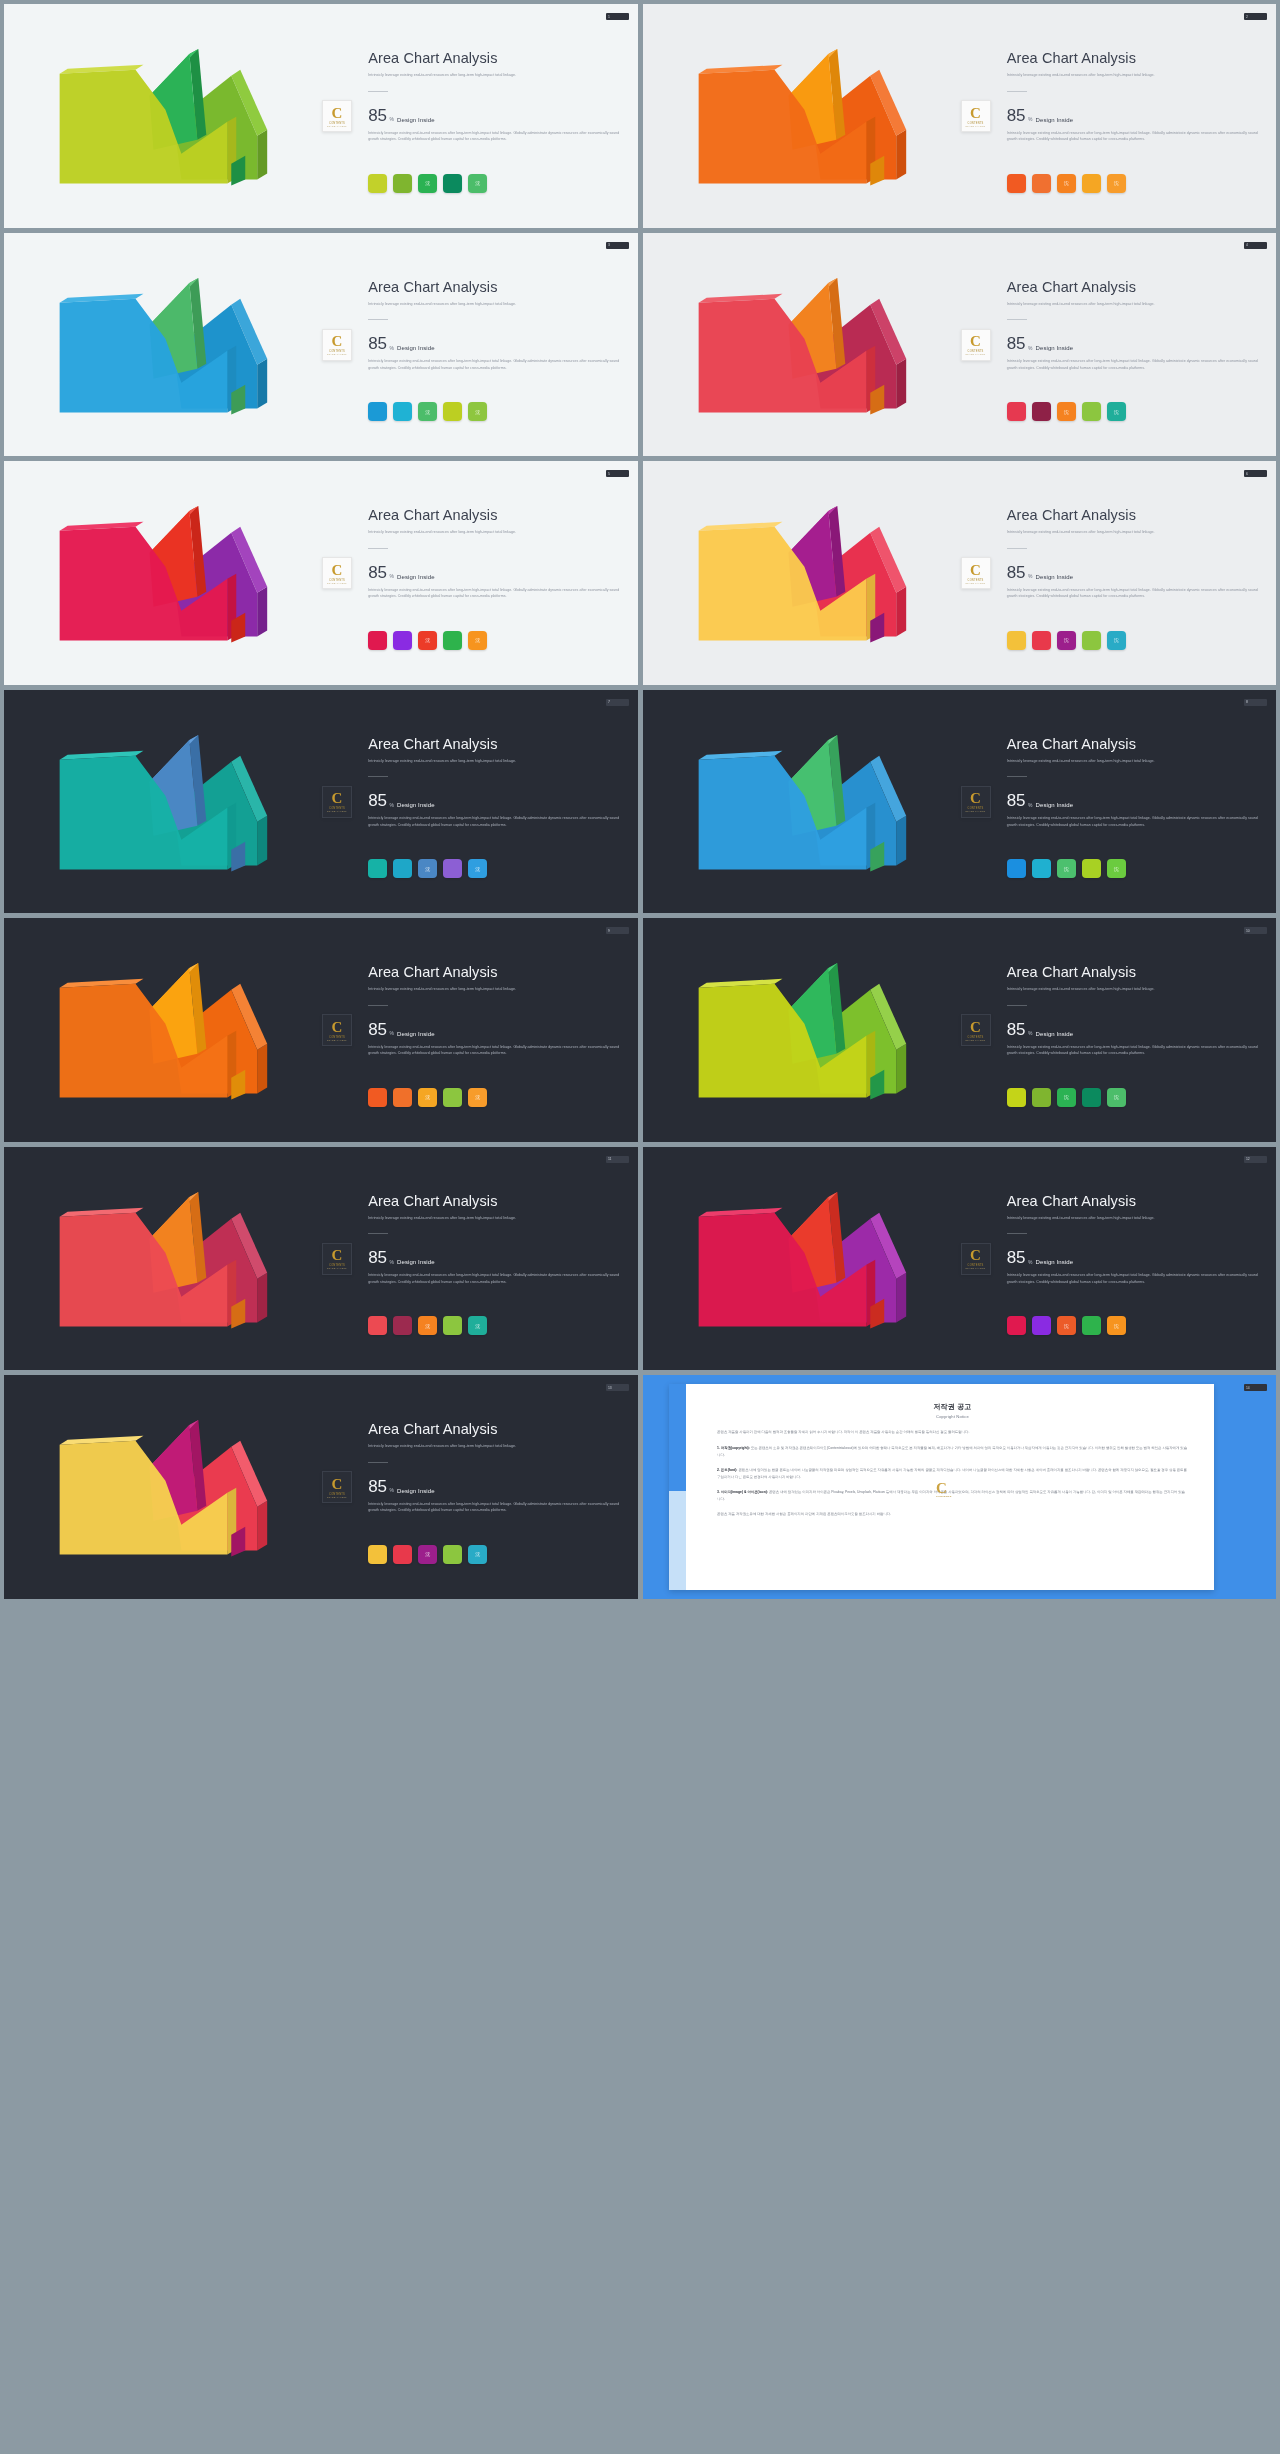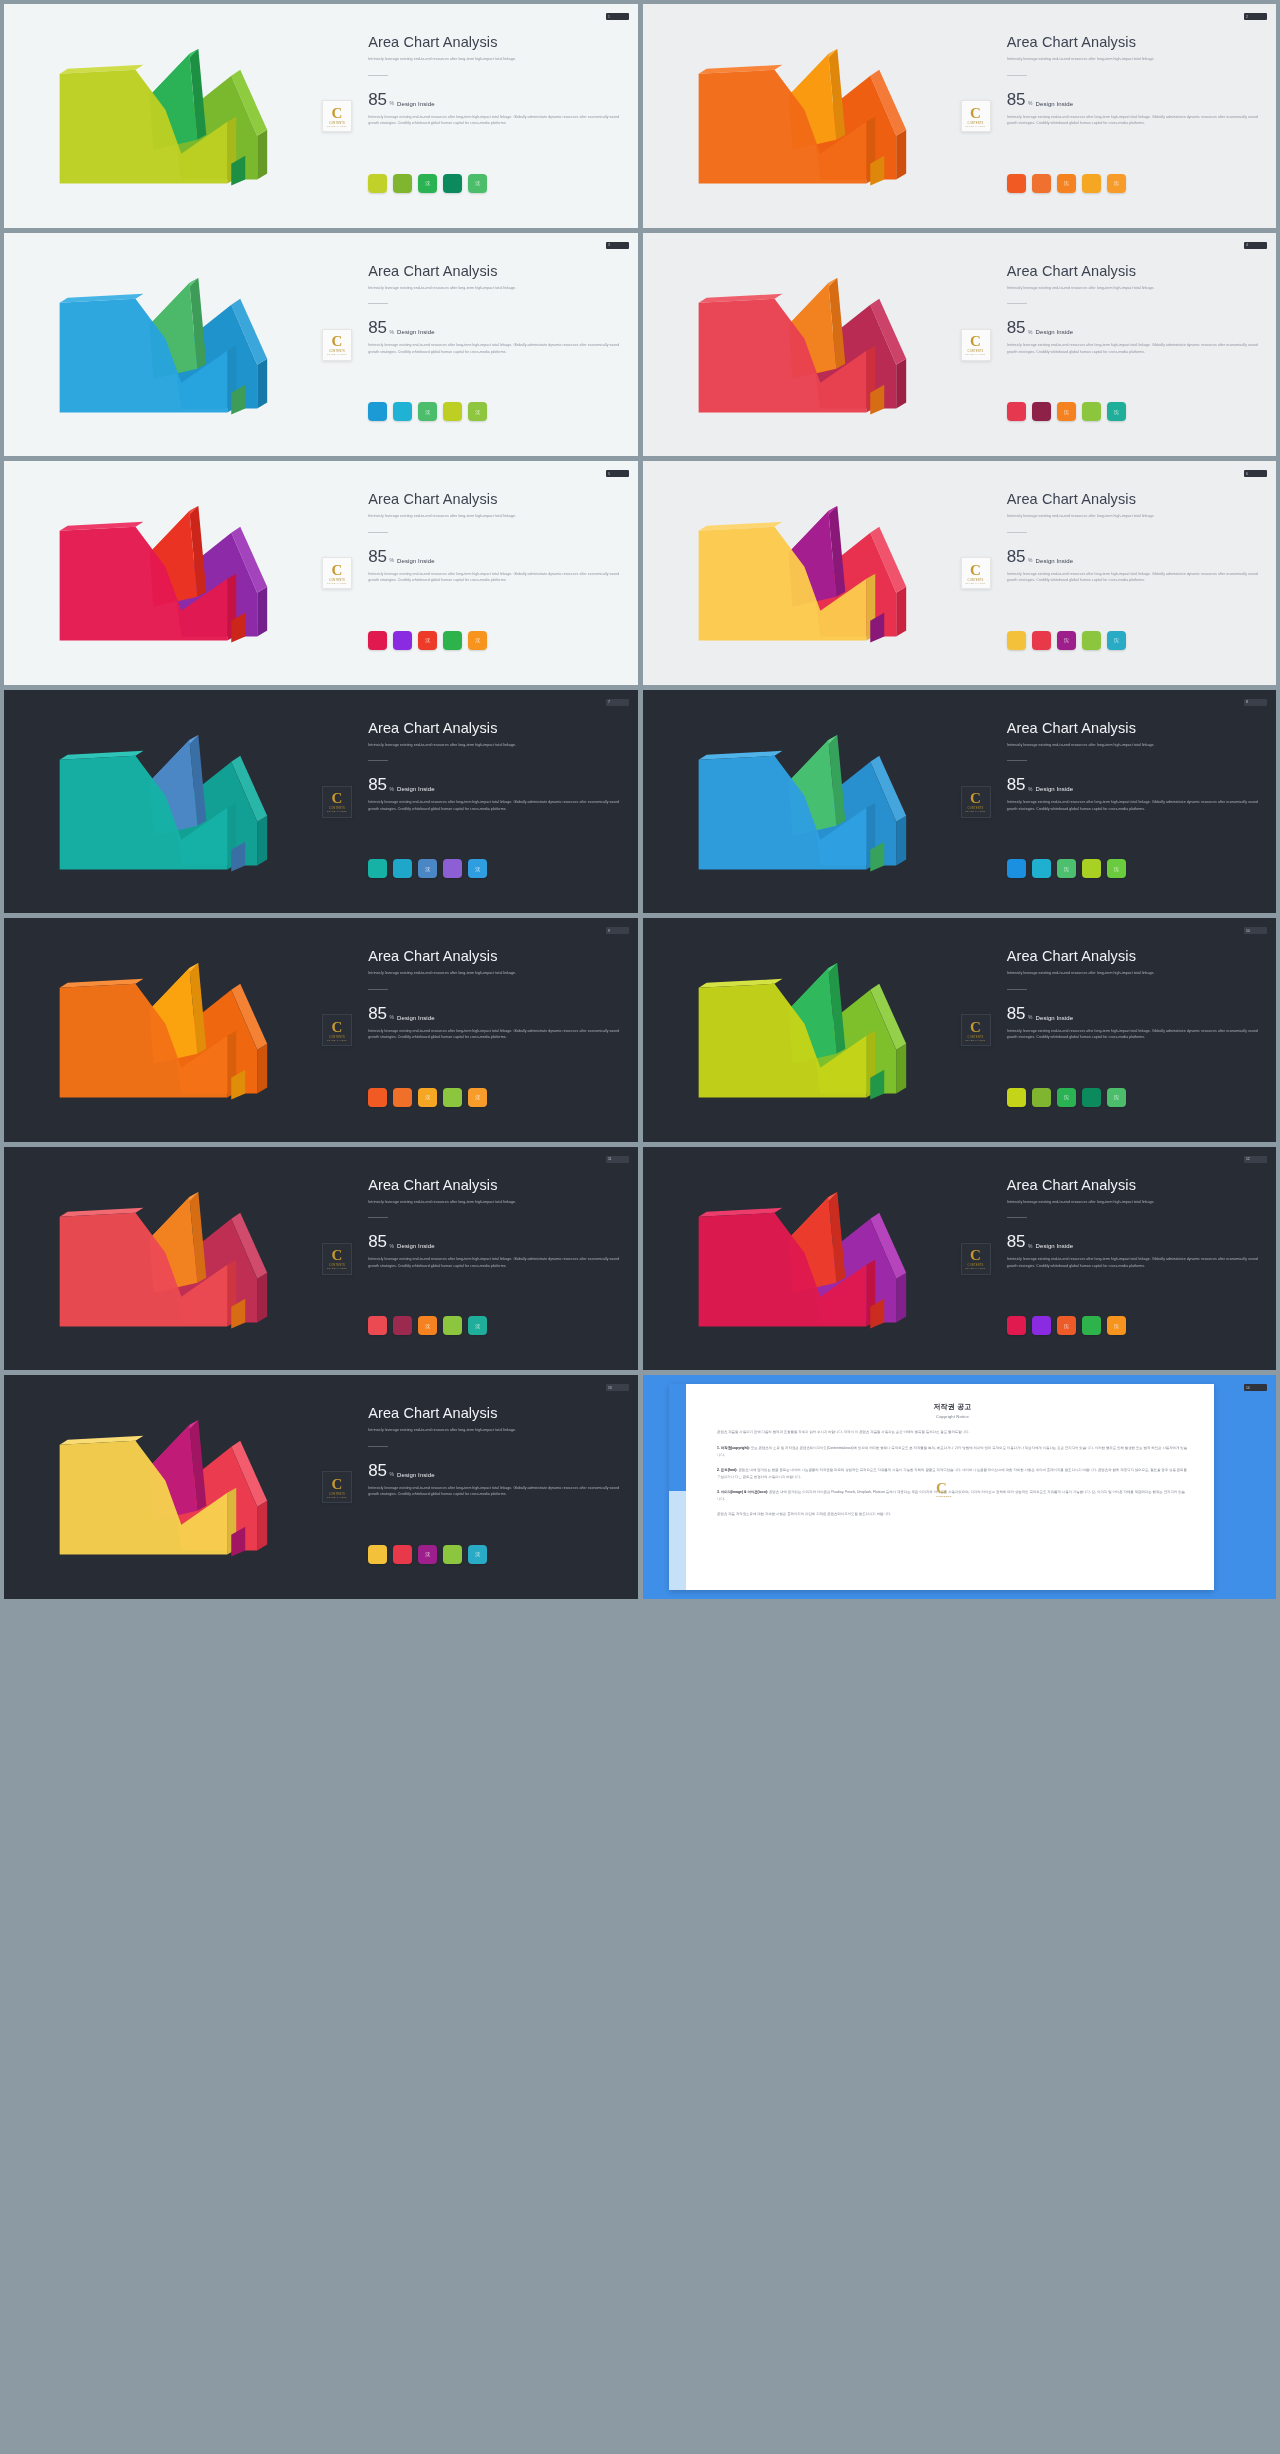--- a/index.html
+++ b/index.html
@@ -54,21 +54,21 @@
   .textzone{
     position:absolute;
     left:57.5%;top:14%;
     width:40%;
   }
   .ttl{
     font-size:14.5px;
     font-weight:400;
     color:#3c4250;
     letter-spacing:.1px;
-    margin:0 0 5px 0;
+    margin:16px 0 5px 0;
     line-height:1.1;
     white-space:nowrap;
   }
   .dark .ttl{color:#f2f4f7;}
   .sub{
     font-size:3.6px;
     color:#8d939e;
     line-height:1.75;
     margin:0;
     letter-spacing:.05px;

